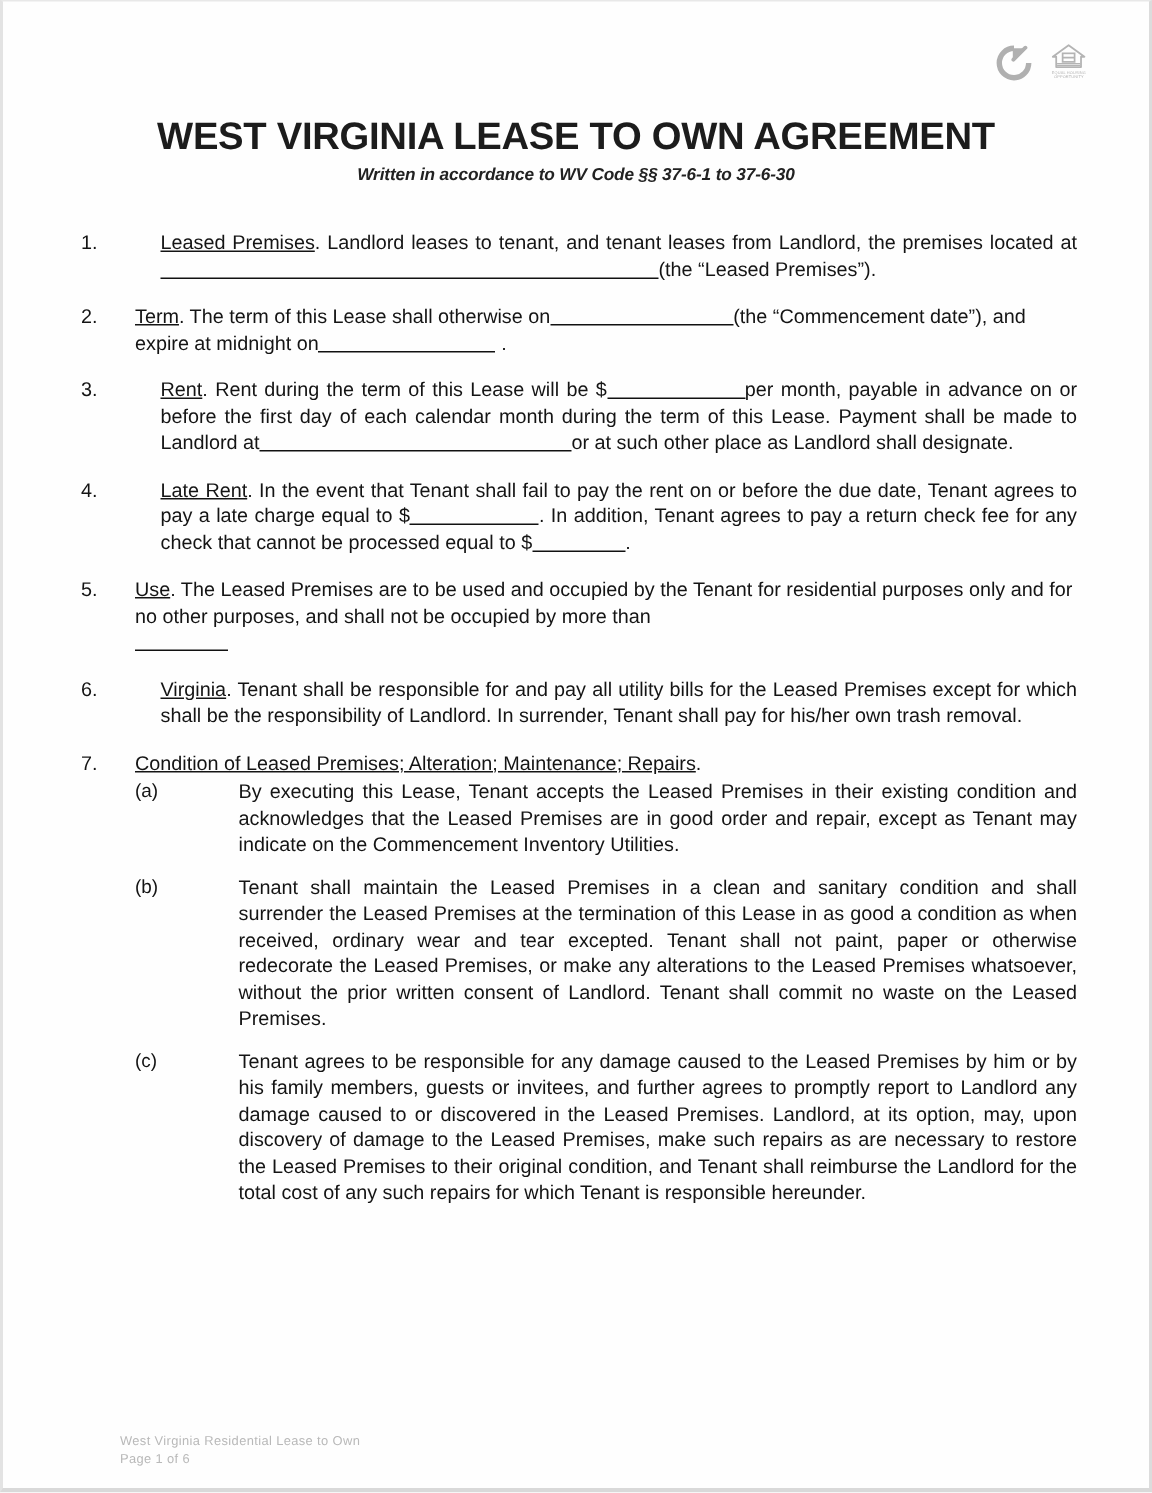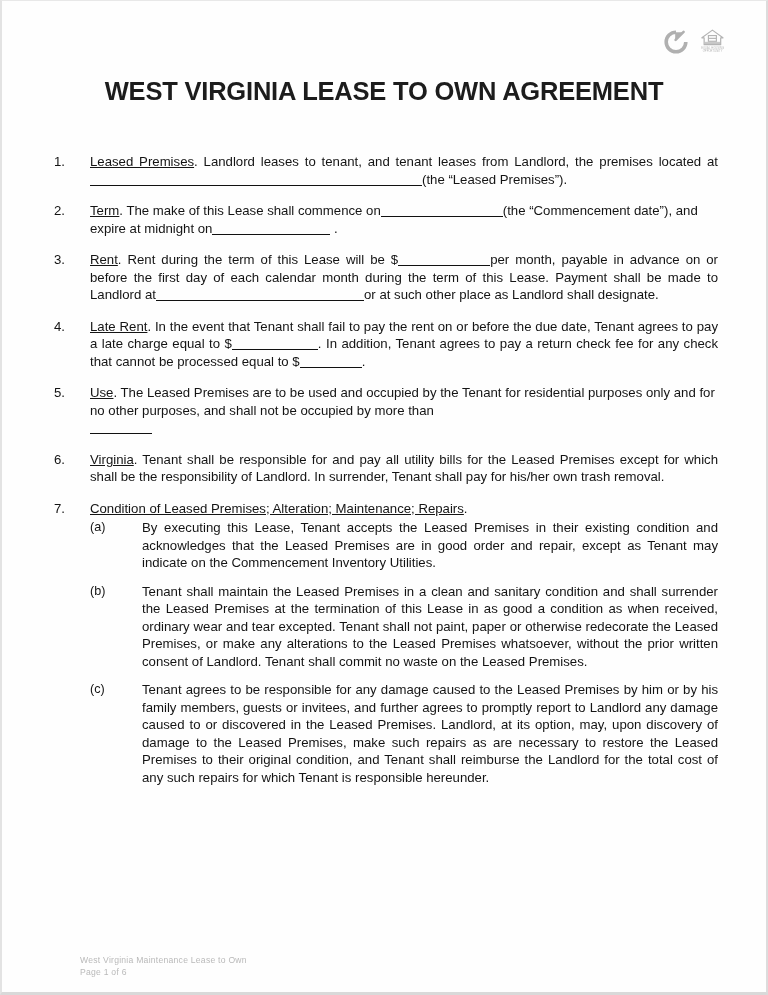--- a/index.html
+++ b/index.html
@@ -112,21 +112,21 @@
     margin-top: 11px;
   }
   .sub-letter {
     width: 52px;
     flex: 0 0 52px;
     font-size: 12.6px;
   }
   .sub-body { flex: 1 1 auto; }
   .sub-first { margin-top: 2px; }
 
-  .j { text-align: justify; }
+  .j { text-align: justify; margin-left: 17px; }
 
   
   .blank {
     display: inline-block;
     border-bottom: 1.4px solid #111;
     vertical-align: baseline;
     height: 13px;
     margin-bottom: -2px;
   }
   .b-landlord { width: 258px; }
@@ -178,32 +178,33 @@
           <line x1="6.5" y1="25.6" x2="33.5" y2="25.6" stroke="#b4b4b4" stroke-width="1.5"></line>
         </svg>
         <span class="eho-caption">
           <span>EQUAL HOUSING</span><br>
           <span>OPPORTUNITY</span>
         </span>
       </span>
     </div>
 
     <div class="doc-title">WEST VIRGINIA LEASE TO OWN AGREEMENT</div>
+    <div class="doc-subtitle">Written in accordance to WV Code §§ 37-6-1 to 37-6-30</div>
 
     <div class="body-area">
 
 
       <div class="clause">
         <div class="clause-num">1.</div>
         <div class="clause-body j"><span class="clause-title">Leased Premises</span><span>. Landlord leases to tenant, and tenant leases from Landlord, the premises located at</span><span class="blank b-address"></span><span>(the “Leased Premises”).</span></div>
       </div>
 
       <div class="clause">
         <div class="clause-num">2.</div>
-        <div class="clause-body"><span class="clause-title">Term</span><span>.  The make of this Lease shall commence on</span><span class="blank b-commence"></span><span>(the “Commencement date”), and expire at midnight on</span><span class="blank b-expire"></span> <span>.</span></div>
+        <div class="clause-body"><span class="clause-title">Term</span><span>.  The term of this Lease shall otherwise on</span><span class="blank b-commence"></span><span>(the “Commencement date”), and expire at midnight on</span><span class="blank b-expire"></span> <span>.</span></div>
       </div>
 
       <div class="clause">
         <div class="clause-num">3.</div>
         <div class="clause-body j"><span class="clause-title">Rent</span><span>.  Rent during the term of this Lease will be $</span><span class="blank b-rent"></span><span>per month, payable in advance on or before the first day of each calendar month during the term of this Lease. Payment shall be made to Landlord at</span><span class="blank b-payto"></span><span>or at such other place as Landlord shall designate.</span></div>
       </div>
 
       <div class="clause">
         <div class="clause-num">4.</div>
         <div class="clause-body j"><span class="clause-title">Late Rent</span><span>. In the event that Tenant shall fail to pay the rent on or before the due date, Tenant agrees to pay a late charge equal to $</span><span class="blank b-late"></span><span>. In addition, Tenant agrees to pay a return check fee for any check that cannot be processed equal to $</span><span class="blank b-check"></span><span>.</span></div>
@@ -237,18 +238,18 @@
           <div class="sub">
             <div class="sub-letter">(c)</div>
             <div class="sub-body j">Tenant agrees to be responsible for any damage caused to the Leased Premises by him or by his family members, guests or invitees, and further agrees to promptly report to Landlord any damage caused to or discovered in the Leased Premises. Landlord, at its option, may, upon discovery of damage to the Leased Premises, make such repairs as are necessary to restore the Leased Premises to their original condition, and Tenant shall reimburse the Landlord for the total cost of any such repairs for which Tenant is responsible hereunder.</div>
           </div>
         </div>
       </div>
 
     </div>
 
     <div class="footer">
-      <div>West Virginia Maintenance Lease to Own</div>
+      <div>West Virginia Residential Lease to Own</div>
       <div>Page 1 of 6</div>
     </div>
 
   </div>
 </div>
 
 </body></html>

